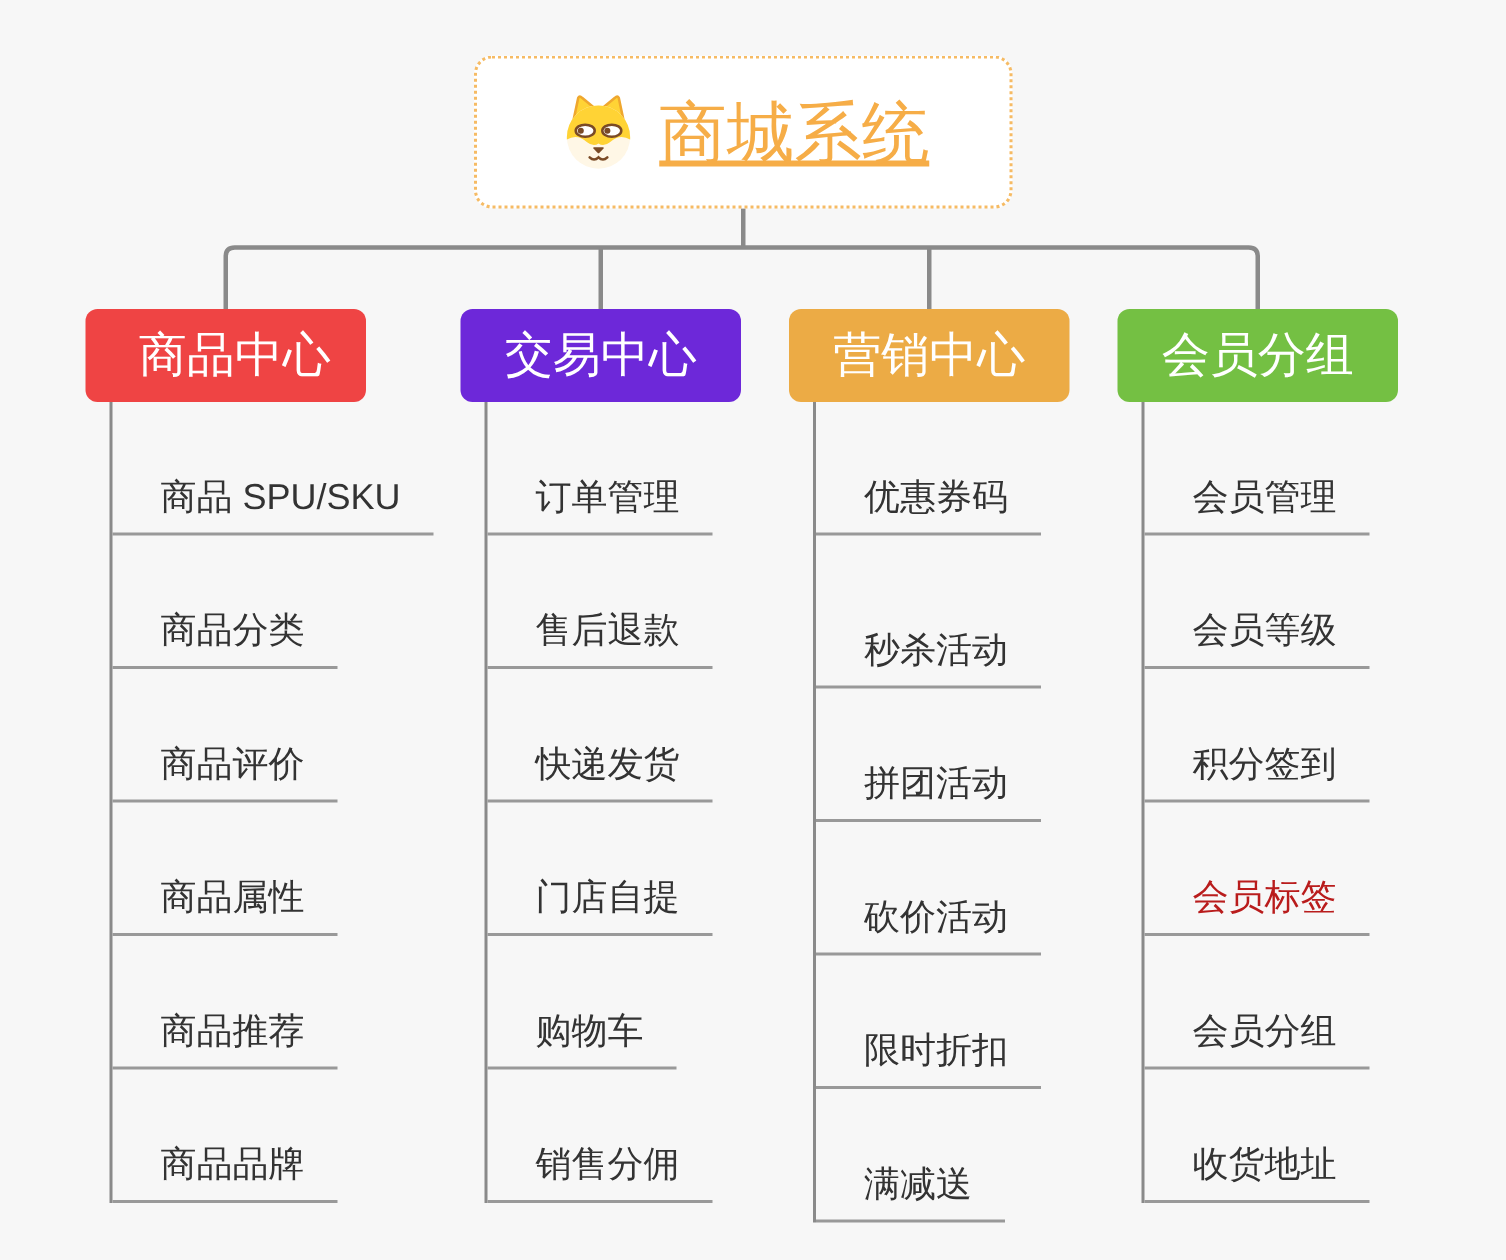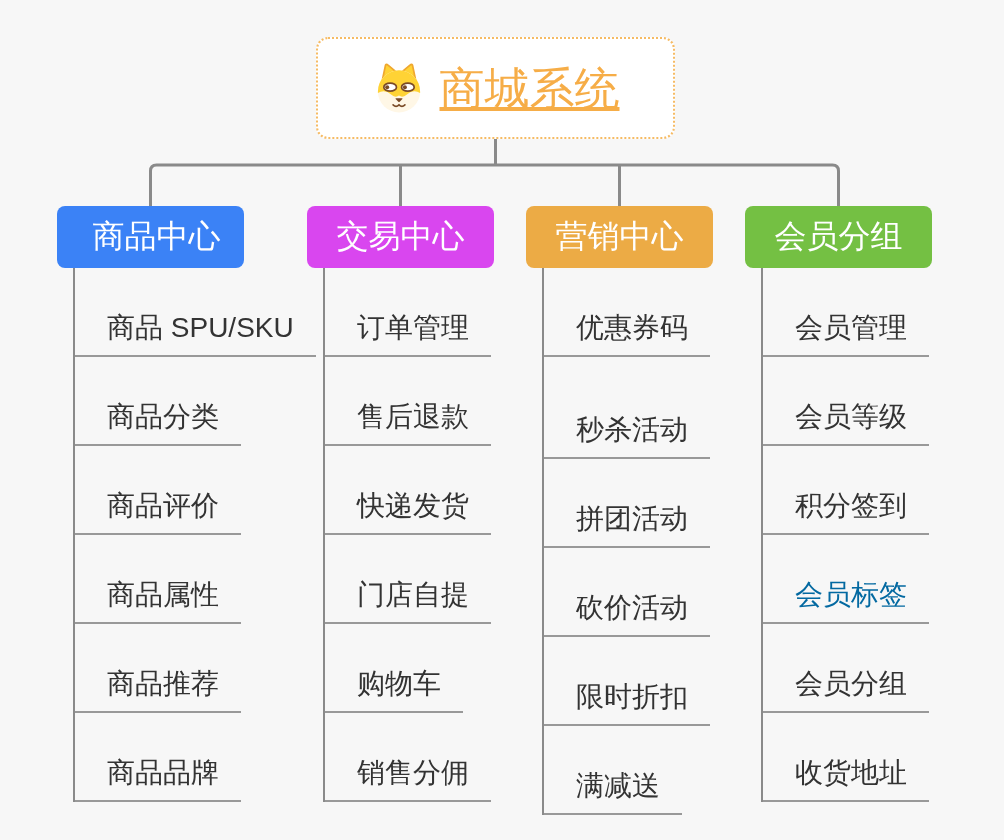--- a/index.html
+++ b/index.html
@@ -73,21 +73,21 @@
     top: 62px;
     border-left: 2px solid #8a8a8a;
   }
   .leaf {
     height: 89px;
     display: flex;
     align-items: flex-end;
     width: fit-content;
     padding: 0 22px 8px 32px;
     border-bottom: 2px solid #999999;
-    font-size: 28px;
+    font-size: 24px;
     color: #333333;
     white-space: nowrap;
   }
 </style>
 </head>
 <body>
 
 <div class="canvas" style="background: rgb(247, 247, 247);">
 
   <svg class="connectors" viewBox="0 0 1004 840" xmlns="http://www.w3.org/2000/svg">
@@ -114,33 +114,33 @@
 
       <path d="M28.5 44 L35.5 44 Q36.5 44 36 45 L32.8 48.4 Q32 49.2 31.2 48.4 L28 45 Q27.5 44 28.5 44 Z" fill="#7A4A26"></path>
 
       <path d="M25 52 Q28.5 55.5 32 52 Q35.5 55.5 39 52" fill="none" stroke="#7A4A26" stroke-width="2" stroke-linecap="round"></path>
     </svg>
     <div class="root-title" style="color: rgb(246, 173, 71);">商城系统</div>
   </div>
 
   <div class="branches-area">
   <div class="branch">
-    <div class="branch-box" style="background: #3b82f6; padding-left: 12px;">商品中心</div>
+    <div class="branch-box" style="background: #ef4444; padding-left: 12px;">商品中心</div>
     <div class="children" style="border-left-color: rgb(138, 138, 138);">
           <div class="leaf" style="border-bottom-color: rgb(153, 153, 153); color: rgb(51, 51, 51);">商品 SPU/SKU</div>
           <div class="leaf" style="border-bottom-color: rgb(153, 153, 153); color: rgb(51, 51, 51);">商品分类</div>
           <div class="leaf" style="border-bottom-color: rgb(153, 153, 153); color: rgb(51, 51, 51);">商品评价</div>
           <div class="leaf" style="border-bottom-color: rgb(153, 153, 153); color: rgb(51, 51, 51);">商品属性</div>
           <div class="leaf" style="border-bottom-color: rgb(153, 153, 153); color: rgb(51, 51, 51);">商品推荐</div>
           <div class="leaf" style="border-bottom-color: rgb(153, 153, 153); color: rgb(51, 51, 51);">商品品牌</div>
         </div>
   </div>
 
   <div class="branch">
-    <div class="branch-box" style="background: #d946ef;">交易中心</div>
+    <div class="branch-box" style="background: #6d28d9;">交易中心</div>
     <div class="children" style="border-left-color: rgb(138, 138, 138);">
           <div class="leaf" style="border-bottom-color: rgb(153, 153, 153); color: rgb(51, 51, 51);">订单管理</div>
           <div class="leaf" style="border-bottom-color: rgb(153, 153, 153); color: rgb(51, 51, 51);">售后退款</div>
           <div class="leaf" style="border-bottom-color: rgb(153, 153, 153); color: rgb(51, 51, 51);">快递发货</div>
           <div class="leaf" style="border-bottom-color: rgb(153, 153, 153); color: rgb(51, 51, 51);">门店自提</div>
           <div class="leaf" style="border-bottom-color: rgb(153, 153, 153); color: rgb(51, 51, 51);">购物车</div>
           <div class="leaf" style="border-bottom-color: rgb(153, 153, 153); color: rgb(51, 51, 51);">销售分佣</div>
         </div>
   </div>
 
@@ -155,20 +155,20 @@
           <div class="leaf" style="border-bottom-color: rgb(153, 153, 153); color: rgb(51, 51, 51);">满减送</div>
         </div>
   </div>
 
   <div class="branch">
     <div class="branch-box" style="background: rgb(116, 192, 67);">会员分组</div>
     <div class="children" style="border-left-color: rgb(138, 138, 138);">
           <div class="leaf" style="border-bottom-color: rgb(153, 153, 153); color: rgb(51, 51, 51);">会员管理</div>
           <div class="leaf" style="border-bottom-color: rgb(153, 153, 153); color: rgb(51, 51, 51);">会员等级</div>
           <div class="leaf" style="border-bottom-color: rgb(153, 153, 153); color: rgb(51, 51, 51);">积分签到</div>
-          <div class="leaf" style="border-bottom-color: rgb(153, 153, 153); color: #0369a1;">会员标签</div>
+          <div class="leaf" style="border-bottom-color: rgb(153, 153, 153); color: #b91c1c;">会员标签</div>
           <div class="leaf" style="border-bottom-color: rgb(153, 153, 153); color: rgb(51, 51, 51);">会员分组</div>
           <div class="leaf" style="border-bottom-color: rgb(153, 153, 153); color: rgb(51, 51, 51);">收货地址</div>
         </div>
   </div>
 </div>
 
 </div>
 
 </body></html>

